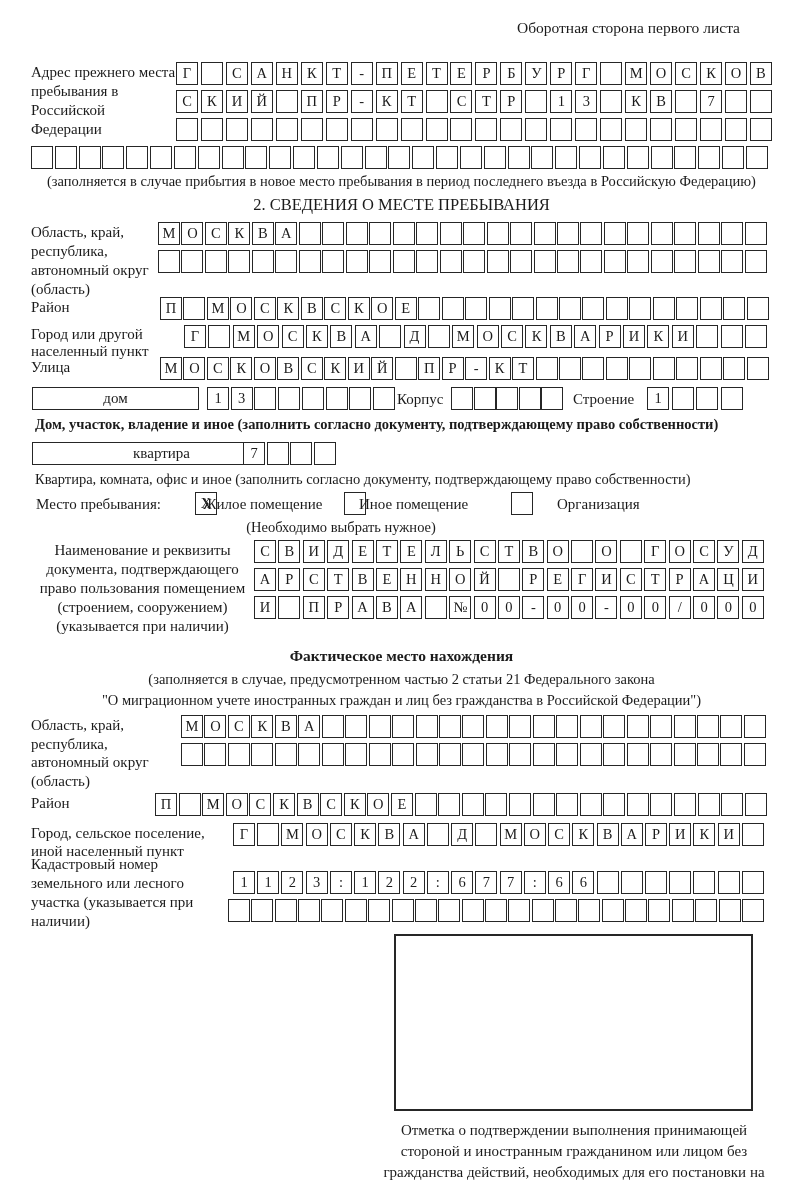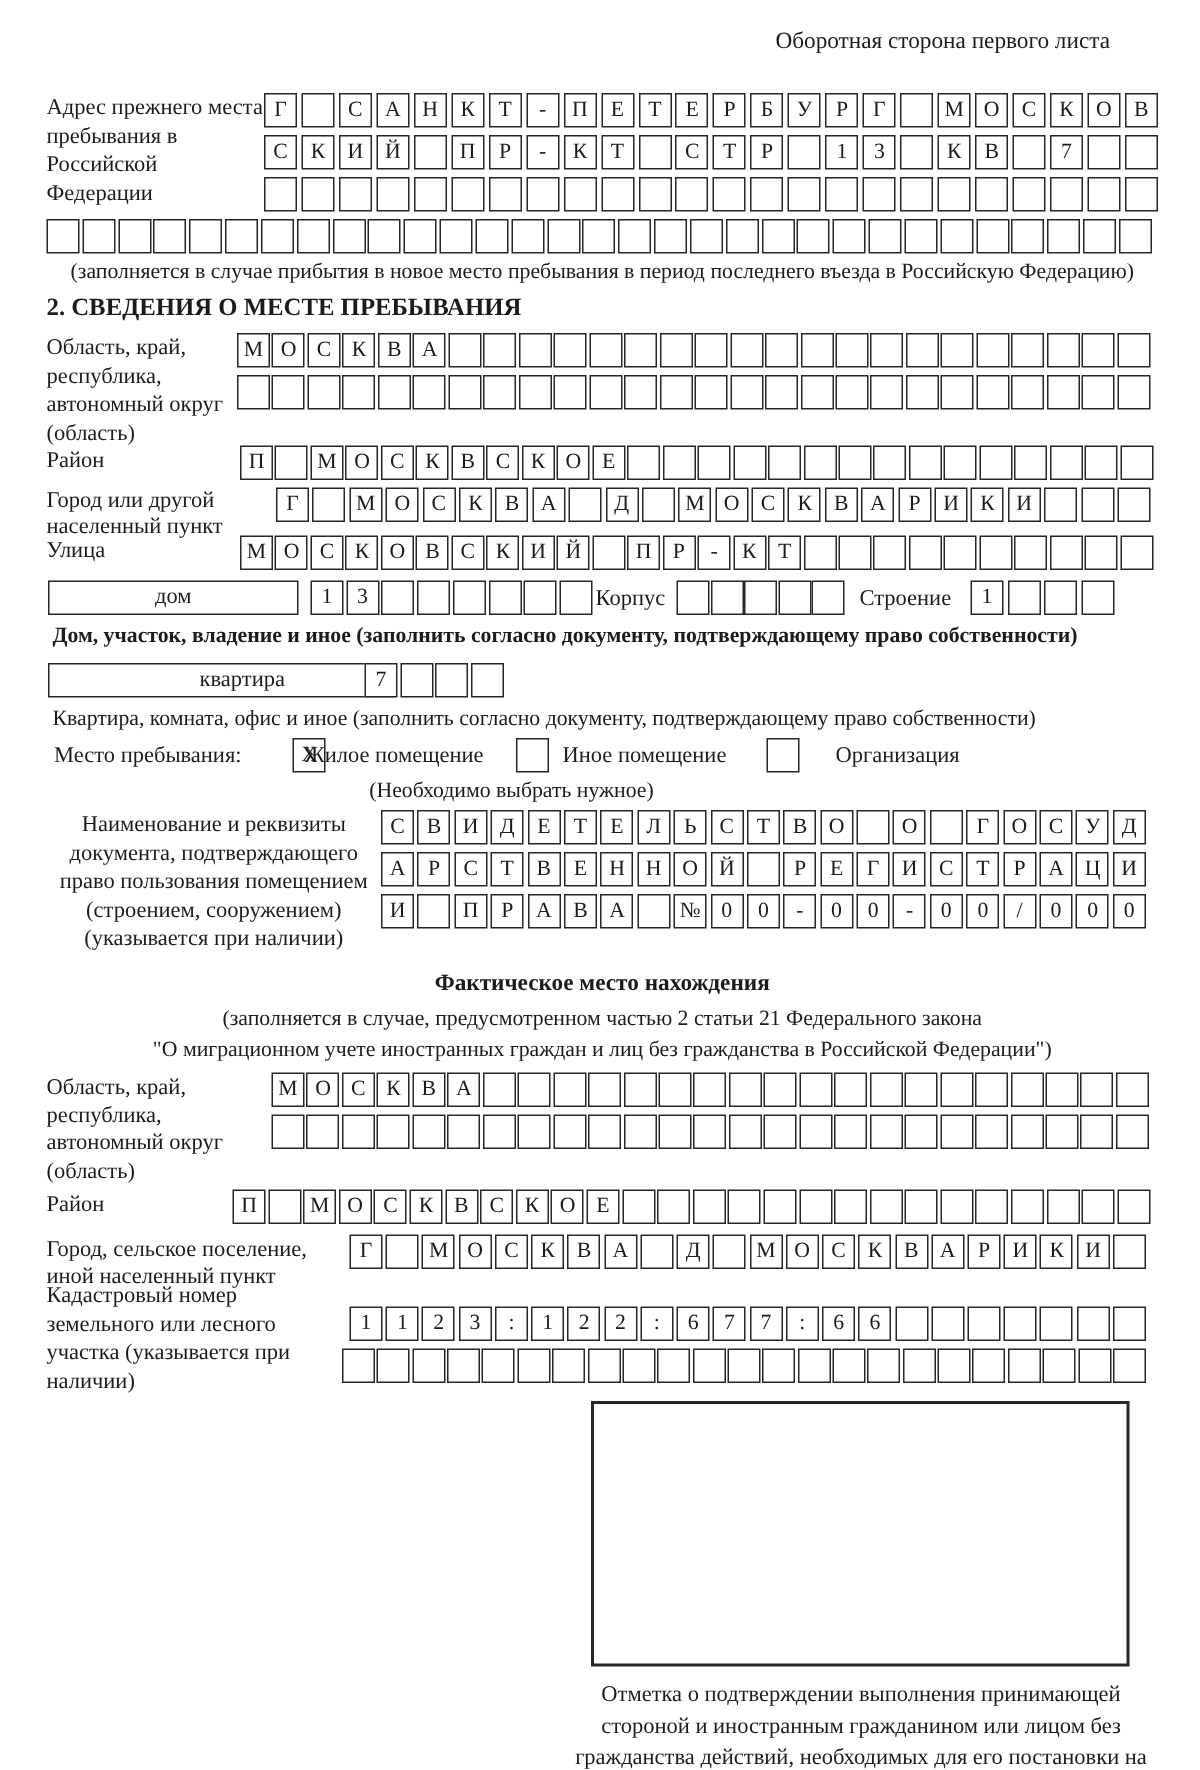--- a/index.html
+++ b/index.html
@@ -31,21 +31,21 @@
   }
   .cell{
     width:20px;height:21px;
     border:1.6px solid #262626;
     display:flex;align-items:center;justify-content:center;
     font-size:14.5px;font-family:"Liberation Serif",serif;
     background:#fff;flex:none;
   }
   .note{font-size:14.5px;line-height:15.5px;}
   .center{text-align:center;}
-  .sec-title{font-size:16.5px;font-weight:bold;text-align:left;line-height:17px;}
+  .sec-title{font-size:16.5px;font-weight:normal;text-align:center;line-height:17px;}
   .sub-title{font-size:15.5px;font-weight:bold;text-align:center;line-height:16px;}
   .box-label{
     position:absolute;border:1.6px solid #262626;height:21px;
     display:flex;align-items:center;justify-content:center;
     font-size:15px;background:#fff;
   }
   .inline-word{position:absolute;font-size:15px;line-height:25px;top:0;}
   .absgrid{position:absolute;top:0;display:flex;justify-content:space-between;}
   
   .g-prev{margin-left:145px;width:596px;}
@@ -394,21 +394,21 @@
         <div class="cell"></div>
       </div>
   </div>
   <div class="note" style="margin:4px 0 4px 4px;">Квартира, комната, офис и иное (заполнить согласно документу, подтверждающему право собственности)</div>
 
   <div class="row" style="height:25px;">
     <div class="inline-word" style="left:5px;">Место пребывания:</div>
     <div class="cell" style="position:absolute;left:164px;top:0;">X</div>
     <div class="inline-word" style="left:172px;">Жилое помещение</div>
     <div class="cell" style="position:absolute;left:313px;top:0;"></div>
-    <div class="inline-word" style="left:344px;">Иное помещение</div>
+    <div class="inline-word" style="left:328px;">Иное помещение</div>
     <div class="cell" style="position:absolute;left:480px;top:0;"></div>
     <div class="inline-word" style="left:526px;">Организация</div>
   </div>
   <div class="note" style="margin-top:3px;margin-left:160px;width:300px;text-align:center;">(Необходимо выбрать нужное)</div>
 
   <div class="row" style="margin-top:5px;">
     <div class="label w223">Наименование и реквизиты документа, подтверждающего право пользования помещением (строением, сооружением) (указывается при наличии)</div>
     <div class="grids">
       <div class="grid g-doc">
           <div class="cell">С</div>

